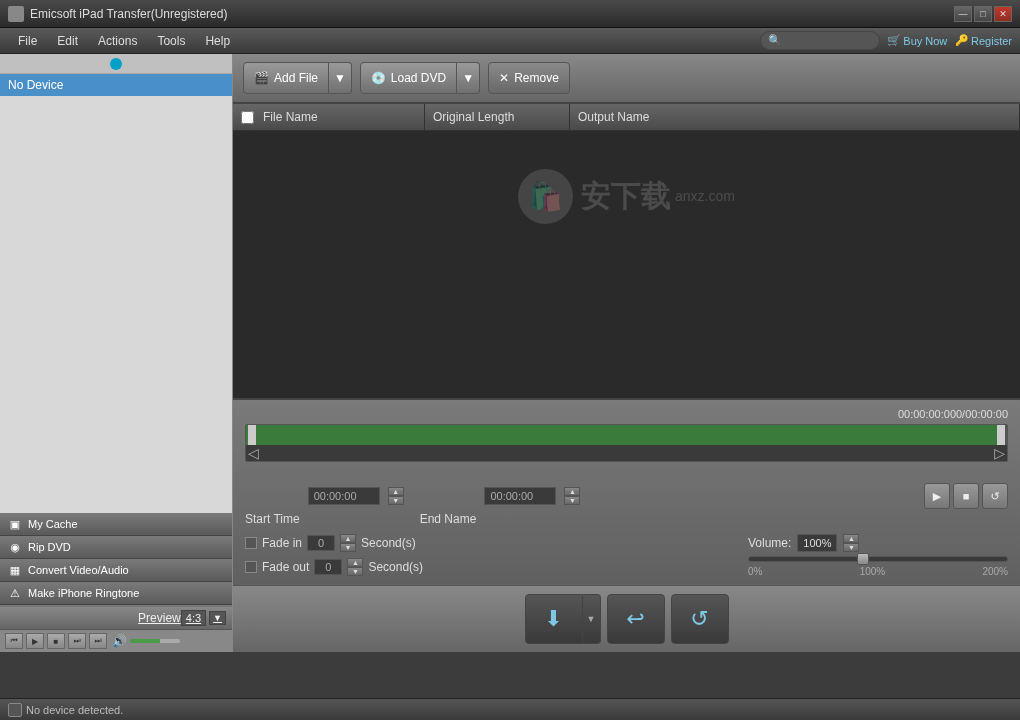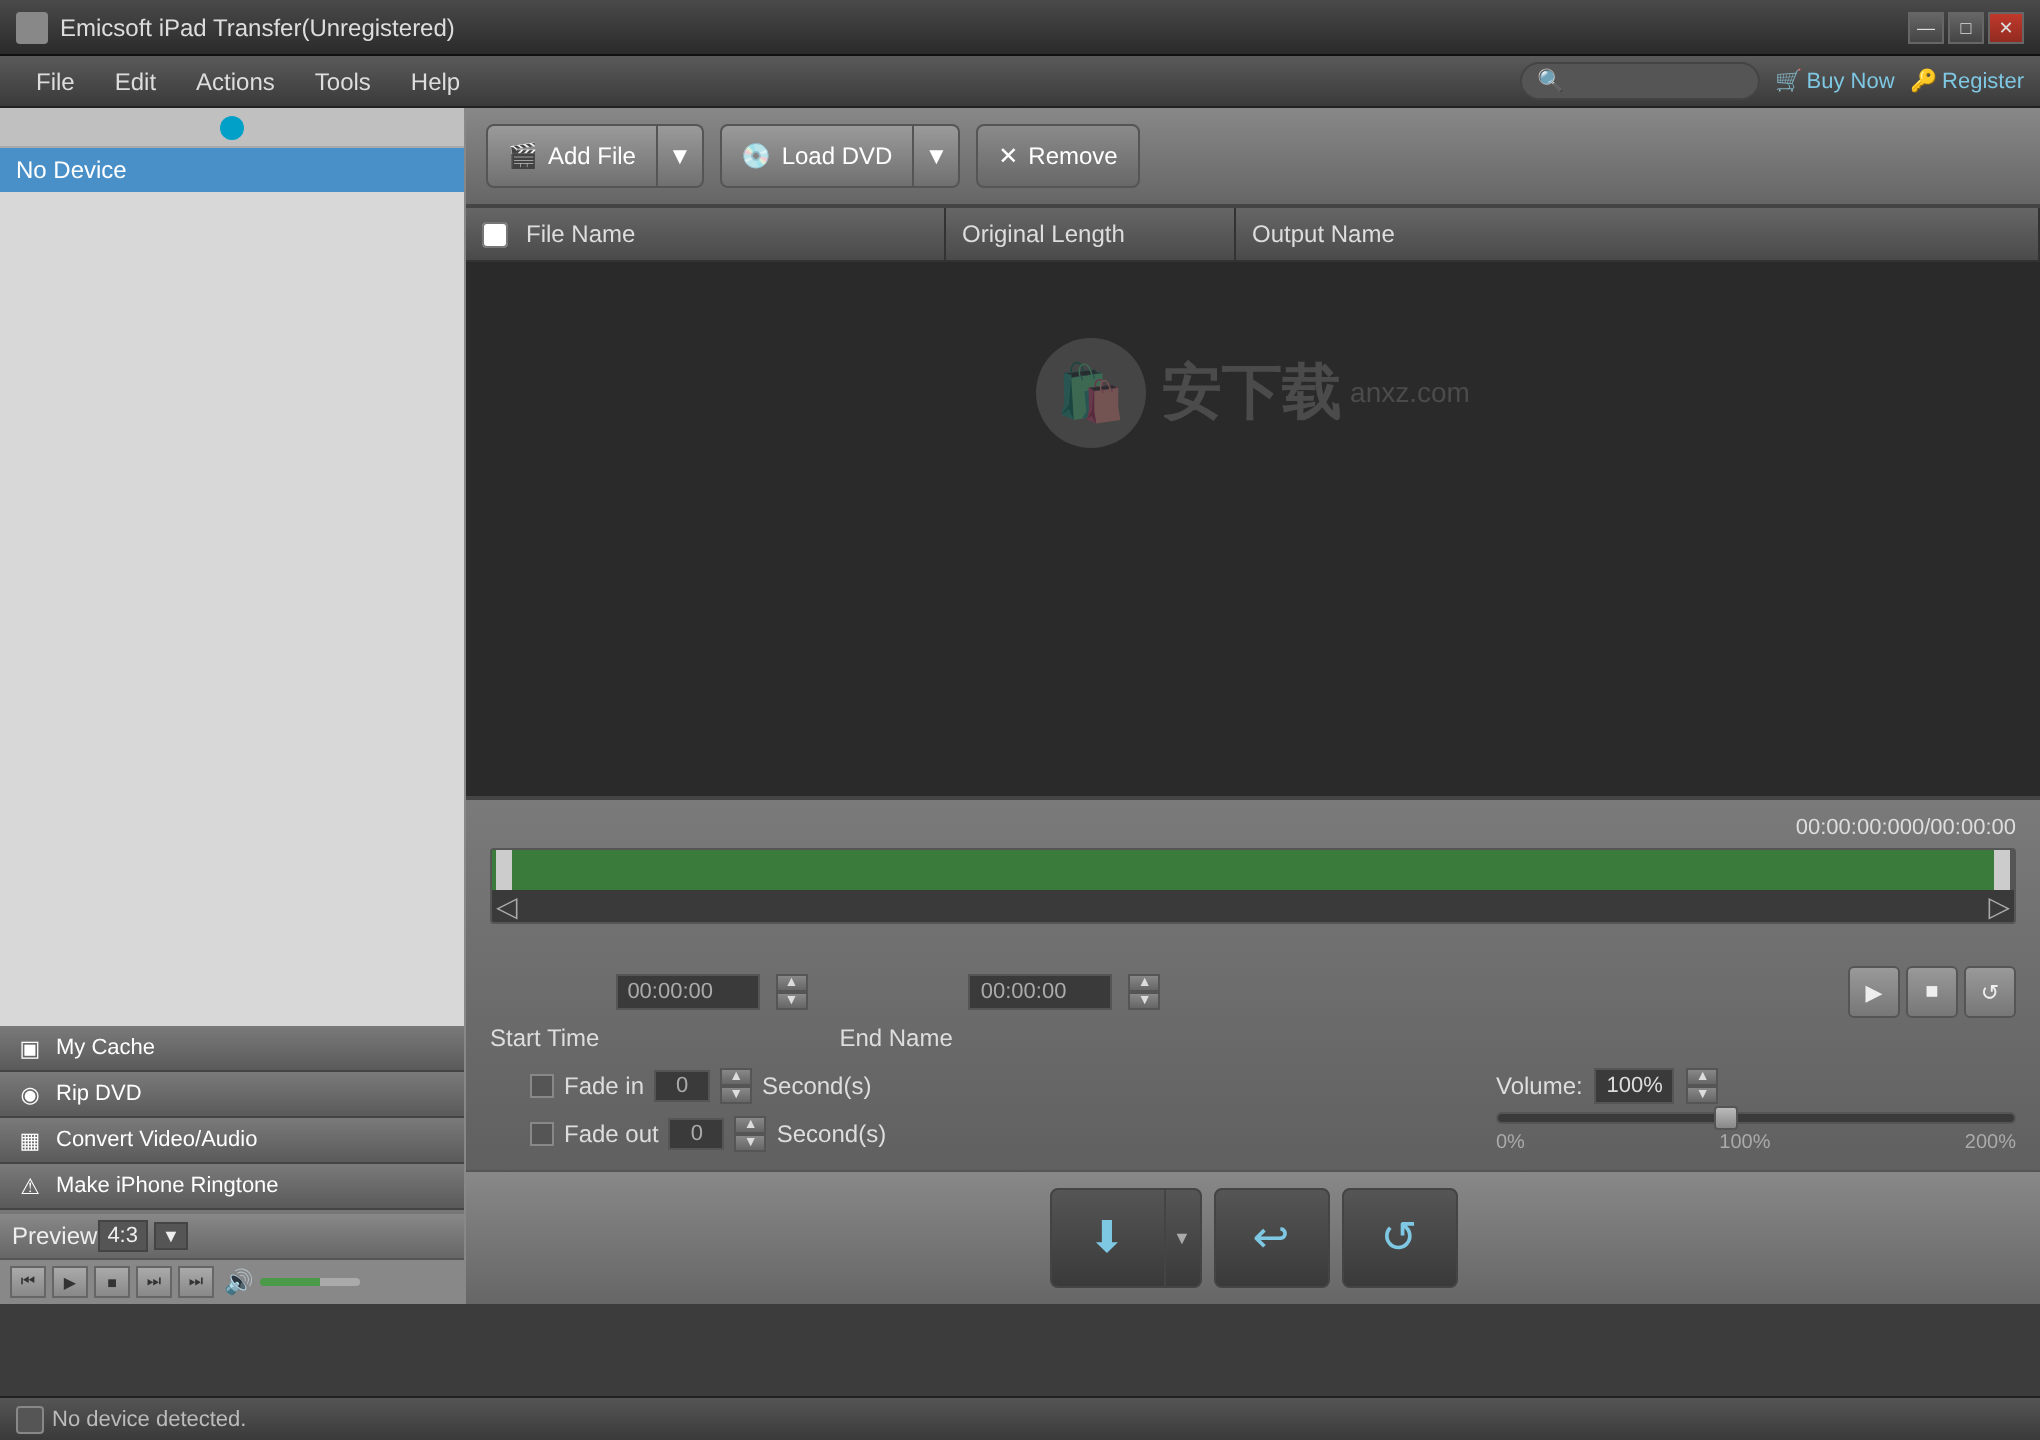--- a/index.html
+++ b/index.html
@@ -113,24 +113,25 @@
     #sidebar .section-icon { width: 14px; height: 14px; display: flex; align-items: center; justify-content: center; }
 
     
     #preview-area {
       background: #aaa;
       border-top: 1px solid #999;
     }
     #preview-header {
       display: flex;
       align-items: center;
-      justify-content: flex-start;
+      justify-content: flex-end;
       padding: 3px 6px;
       background: linear-gradient(to bottom, #888, #666);
       border-bottom: 1px solid #555;
+      text-decoration: underline;
     }
     #preview-canvas {
       background: #1a1a1a;
       flex: 1;
     }
     #preview-controls {
       background: #888;
       padding: 3px 6px;
       display: flex;
       align-items: center;
@@ -203,21 +204,21 @@
       display: flex;
       background: linear-gradient(to bottom, #666, #4a4a4a);
       border-bottom: 1px solid #333;
     }
     .col-header {
       padding: 6px 8px;
       font-size: 12px;
       color: #ddd;
       border-right: 1px solid #333;
     }
-    .col-check { width: 240px; display: flex; align-items: center; gap: 5px; }
+    .col-check { width: 192px; display: flex; align-items: center; gap: 5px; }
     .col-orig { width: 145px; }
     .col-trim { width: 145px; }
     .col-out { flex: 1; }
 
     
     #watermark {
       display: flex;
       align-items: center;
       justify-content: center;
       height: 120px;
@@ -316,21 +317,21 @@
       display: flex; align-items: center; justify-content: center;
       cursor: pointer; font-size: 11px; color: #eee;
     }
 
     #fade-volume-row {
       display: flex;
       align-items: flex-start;
       gap: 12px;
     }
     .fade-col { display: flex; flex-direction: column; gap: 6px; }
-    .fade-row { display: flex; align-items: center; gap: 5px; margin-left: 20px; }
+    .fade-row { display: flex; align-items: center; gap: 5px; }
     .fade-checkbox {
       width: 12px; height: 12px;
       border: 1px solid #888;
       background: #555;
       display: flex; align-items: center; justify-content: center;
       cursor: pointer;
     }
     .fade-label { font-size: 12px; color: #ddd; }
     .fade-input {
       width: 28px;

